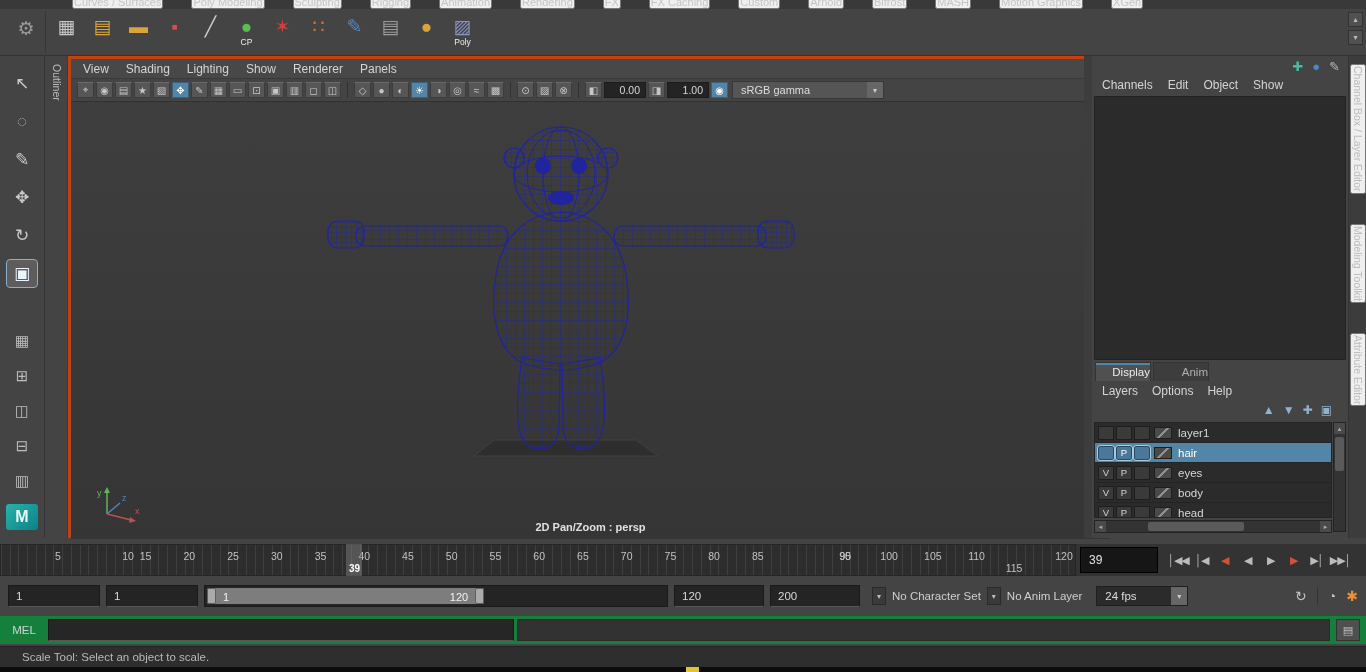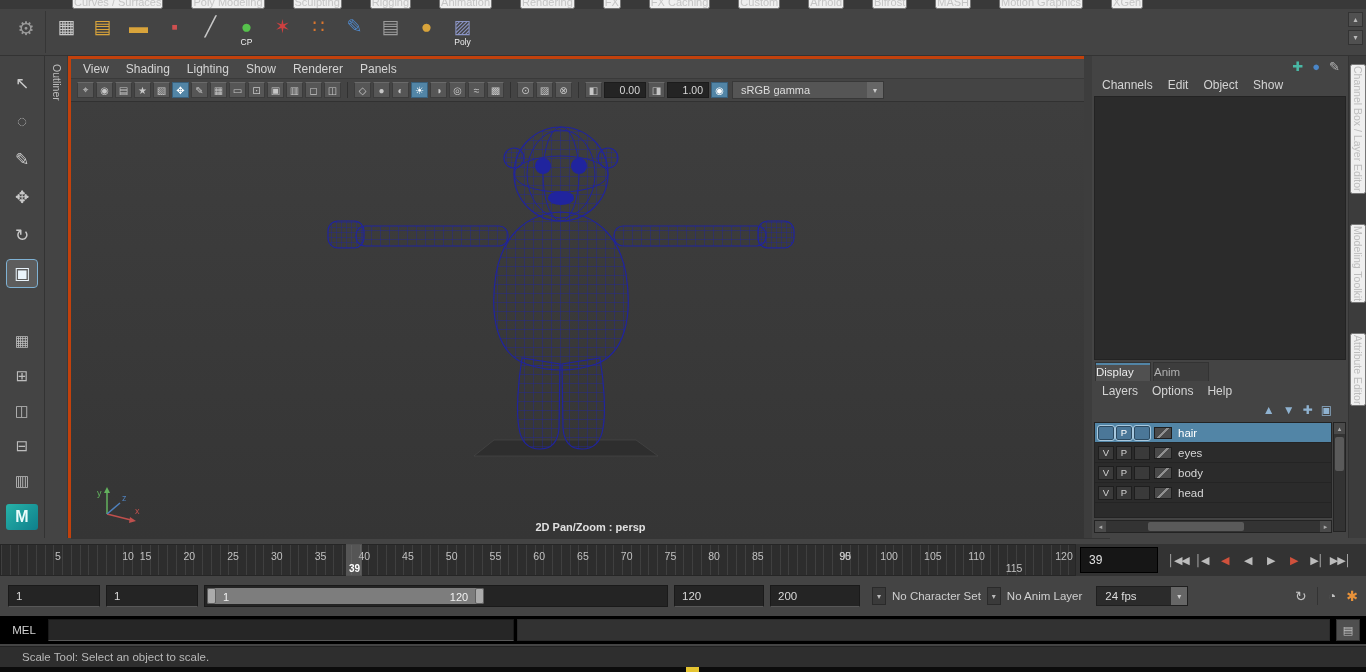--- a/index.html
+++ b/index.html
@@ -54,21 +54,21 @@
   .splitter { position:absolute; left:1084px; top:56px; width:8px; height:482px; background:#3d3d3d; }
 
   
   .right-panel { position:absolute; left:1092px; top:56px; width:256px; height:482px; background:#444; }
   .cb-corner { position:absolute; top:3px; right:8px; display:flex; gap:9px; }
   .cb-corner .cicon { font-size:13px; background:none; border:none; }
   .cb-menus { position:absolute; top:22px; left:10px; display:flex; gap:15px; }
   .menu-item { font-size:12px; color:#d4d4d4; background:none; border:none; }
   .cb-empty { position:absolute; top:40px; left:2px; right:2px; height:264px; background:#2b2b2b; border:1px solid #232323; }
   .le-tabs { position:absolute; top:306px; left:3px; display:flex; gap:2px; }
-  .le-tab { min-width:56px; height:19px; display:flex; align-items:center; justify-content:flex-start; background:#3d3d3d; color:#b0b0b0; font-size:11.5px; border:1px solid #333; border-bottom:none; }
+  .le-tab { min-width:56px; height:19px; display:flex; align-items:center; justify-content:flex-end; background:#3d3d3d; color:#b0b0b0; font-size:11.5px; border:1px solid #333; border-bottom:none; }
   .le-tab.selected { background:#505050; color:#eaeaea; box-shadow:inset 0 2px 0 #5285a6; }
   .le-menus { position:absolute; top:328px; left:10px; display:flex; gap:14px; }
   .le-toolbar { position:absolute; top:347px; right:16px; display:flex; gap:8px; }
   .le-toolbar .licon { font-size:12px; background:none; border:none; }
   .le-list { position:absolute; top:366px; left:2px; right:16px; height:96px; background:#2b2b2b; border:1px solid #232323; overflow:hidden; }
   .layer-row { height:20px; display:flex; align-items:center; gap:2px; padding-left:3px; border-bottom:1px solid #242424; }
   .layer-row.selected { background:#5285a6; }
   .lbox { width:16px; height:14px; background:#3a3a3a; border:1px solid #1e1e1e; font-size:9.5px; display:flex; align-items:center; justify-content:center; color:#d0d0d0; }
   .layer-row.selected .lbox { background:#4b7798; border-color:#2c4a61; outline:1px solid #a8c8de; border-radius:2px; color:#fff; }
   .lswatch { width:18px; height:12px; margin-left:2px; border:1px solid #1e1e1e; background:linear-gradient(135deg,#4a4a4a 44%,#909090 46%,#909090 54%,#4a4a4a 56%); }
@@ -108,21 +108,21 @@
   .drop-arrow { width:14px; height:18px; background:#3a3a3a; border:1px solid #2a2a2a; color:#bbb; font-size:8px; display:flex; align-items:center; justify-content:center; margin:0 6px; }
   .rlabel { font-size:11.5px; color:#cfcfcf; white-space:nowrap; background:none; border:none; }
   .fps-box { width:92px; height:20px; background:#2b2b2b; border:1px solid #1f1f1f; display:flex; align-items:center; margin-left:14px; }
   .fps-box .dlabel { flex:1; padding-left:8px; font-size:11.5px; color:#ddd; }
   .rb-end { margin-left:auto; margin-right:8px; display:flex; align-items:center; gap:10px; }
   .rb-icon { font-size:14px; color:#c2c2c2; background:none; border:none; }
   .rb-icon.orange { color:#e8923a; }
   .rb-sep { width:1px; height:18px; background:#333; }
 
   
-  .command-line { position:absolute; left:0; top:616px; width:100%; height:28px; background:#000000; display:flex; align-items:center; }
+  .command-line { position:absolute; left:0; top:616px; width:100%; height:28px; background:#15803d; display:flex; align-items:center; }
   .mel-label { width:48px; text-align:center; font-size:11.5px; color:#d2d2d2; background:none; border:none; }
   .mel-input { width:466px; height:22px; background:#262626; border:1px solid #1a1a1a; border-bottom-color:#575757; color:#ddd; font-size:11.5px; padding:0 6px; }
   .mel-results { flex:1; height:22px; background:#323232; border:1px solid #2a2a2a; margin-left:3px; font-size:11.5px; color:#bbb; padding:0 6px; line-height:20px; }
   .script-editor-btn { width:24px; height:22px; margin:0 6px; background:#4f4f4f; border:1px solid #333; color:#c2c2c2; font-size:11px; }
 
   
   .help-line { position:absolute; left:0; top:646px; width:100%; height:21px; background:#2e2e2e; border-top:1px solid #222; display:flex; align-items:center; padding-left:22px; font-size:11.5px; color:#b8b8b8; }
   .taskbar-sliver { position:absolute; left:0; top:667px; width:100%; height:5px; background:#0c0c0c; }
   .taskbar-notch { position:absolute; left:686px; top:0; width:13px; height:5px; background:#e5c431; }
 </style>
@@ -461,20 +461,27 @@
       </div>
     <div class="le-toolbar">
 
     <button class="licon" style="color: rgb(143, 178, 208);"><span>▲</span></button>
         <button class="licon" style="color: rgb(143, 178, 208);"><span>▼</span></button>
         <button class="licon" style="color: rgb(143, 178, 208);"><span>✚</span></button>
         <button class="licon" style="color: rgb(143, 178, 208);"><span>▣</span></button>
       </div>
     <div class="le-list">
 
+        <div class="layer-row">
+          <span class="lbox"></span>
+          <span class="lbox"></span>
+          <span class="lbox"></span>
+          <span class="lswatch"></span>
+          <span class="lname">layer1</span>
+        </div>
 
         <div class="layer-row selected">
           <span class="lbox"></span>
           <span class="lbox">P</span>
           <span class="lbox"></span>
           <span class="lswatch"></span>
           <span class="lname">hair</span>
         </div>
 
         <div class="layer-row">

